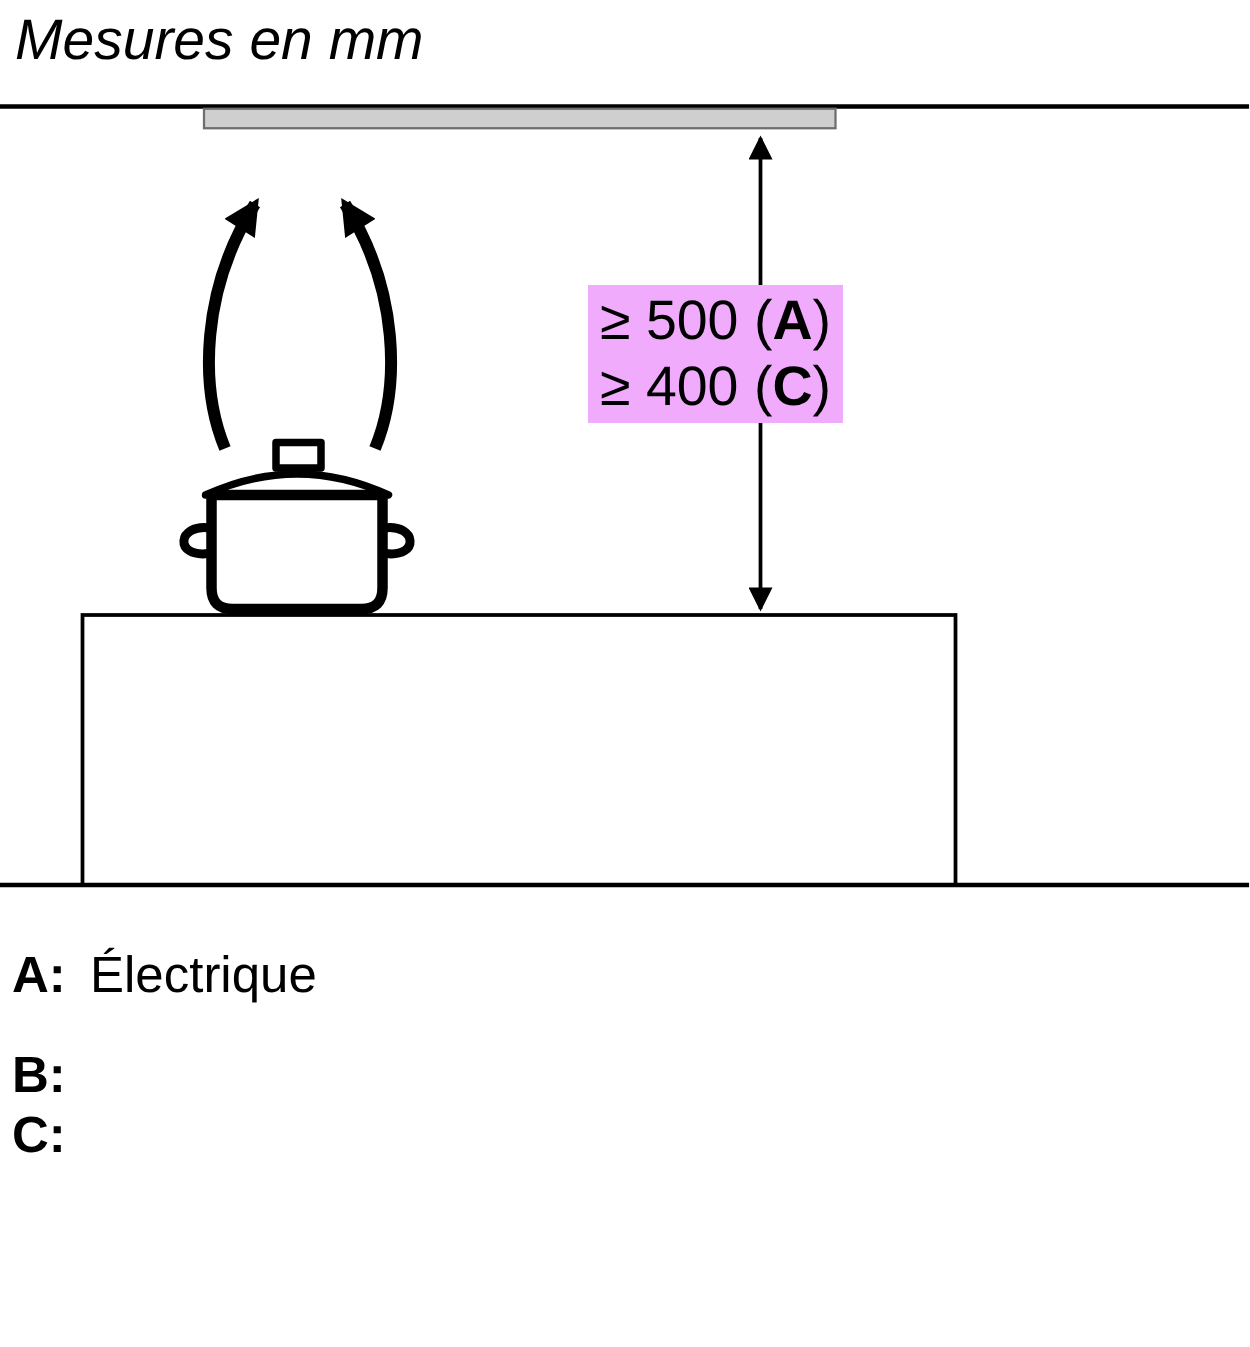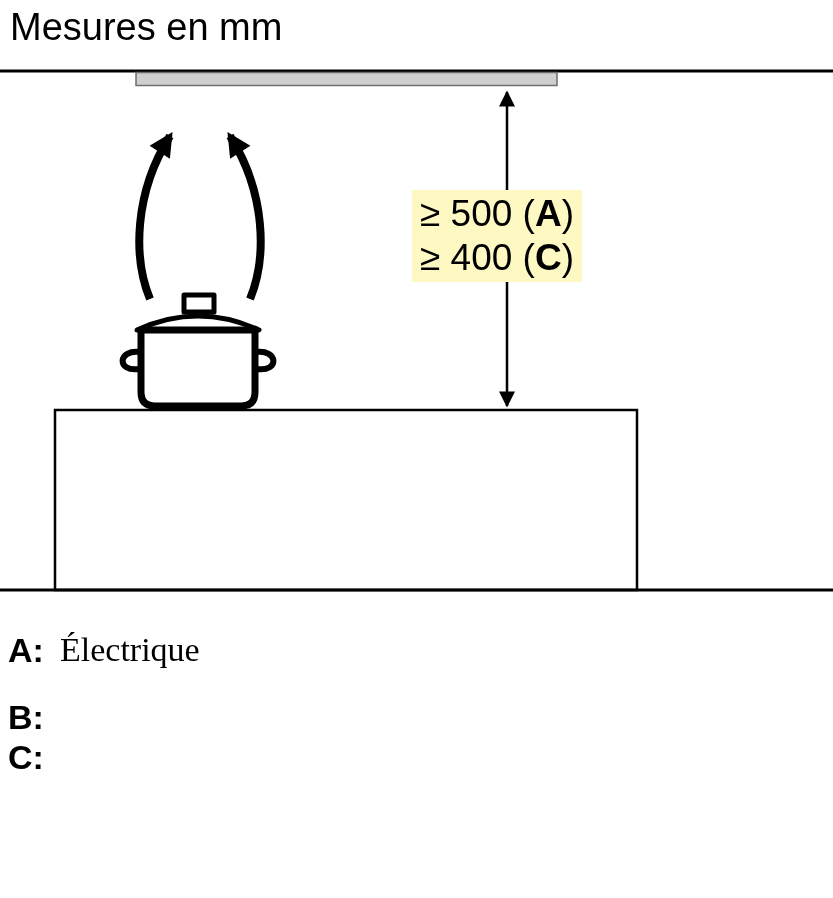--- a/index.html
+++ b/index.html
@@ -1,30 +1,30 @@
 <!DOCTYPE html>
 <html><head>
 <meta charset="utf-8">
 <style>
   html,body{margin:0;padding:0;background:#ffffff;}
   body{font-family:"Liberation Sans",sans-serif;color:#000;}
   .page{position:relative;width:833px;height:898px;background:#fff;overflow:hidden;}
-  .title{position:absolute;left:10px;top:6px;margin:0;font-size:38px;font-weight:400;}
+  .title{position:absolute;left:10px;top:6px;margin:0;font-size:38px;font-weight:400;font-style:italic;}
   .diagram{position:absolute;left:0;top:0;display:block;}
   .dim-labels{
-    position:absolute;left:412px;top:190px;
-    background:#fef9c3;padding:2px 8px;
+    position:absolute;left:392px;top:190px;
+    background:#f0abfc;padding:2px 8px;
     font-size:37px;line-height:44px;white-space:nowrap;
   }
   .dim-row .b{font-weight:700;}
   .legend{position:absolute;left:8px;top:630px;font-size:34px;line-height:40px;width:800px;}
   .legend-item{display:flex;align-items:flex-start;}
   .legend-item.after-gap{margin-bottom:27px;}
   .legend-label{font-weight:700;flex:0 0 52px;}
-  .legend-text{flex:1;font-family:Liberation Serif, serif;}
+  .legend-text{flex:1;}
 </style>
 </head>
 <body>
 
 <div class="page">
 
   <h1 class="title">Mesures en mm</h1>
 
   <svg class="diagram" width="833" height="610" viewBox="0 0 833 610" xmlns="http://www.w3.org/2000/svg">
     <defs>

